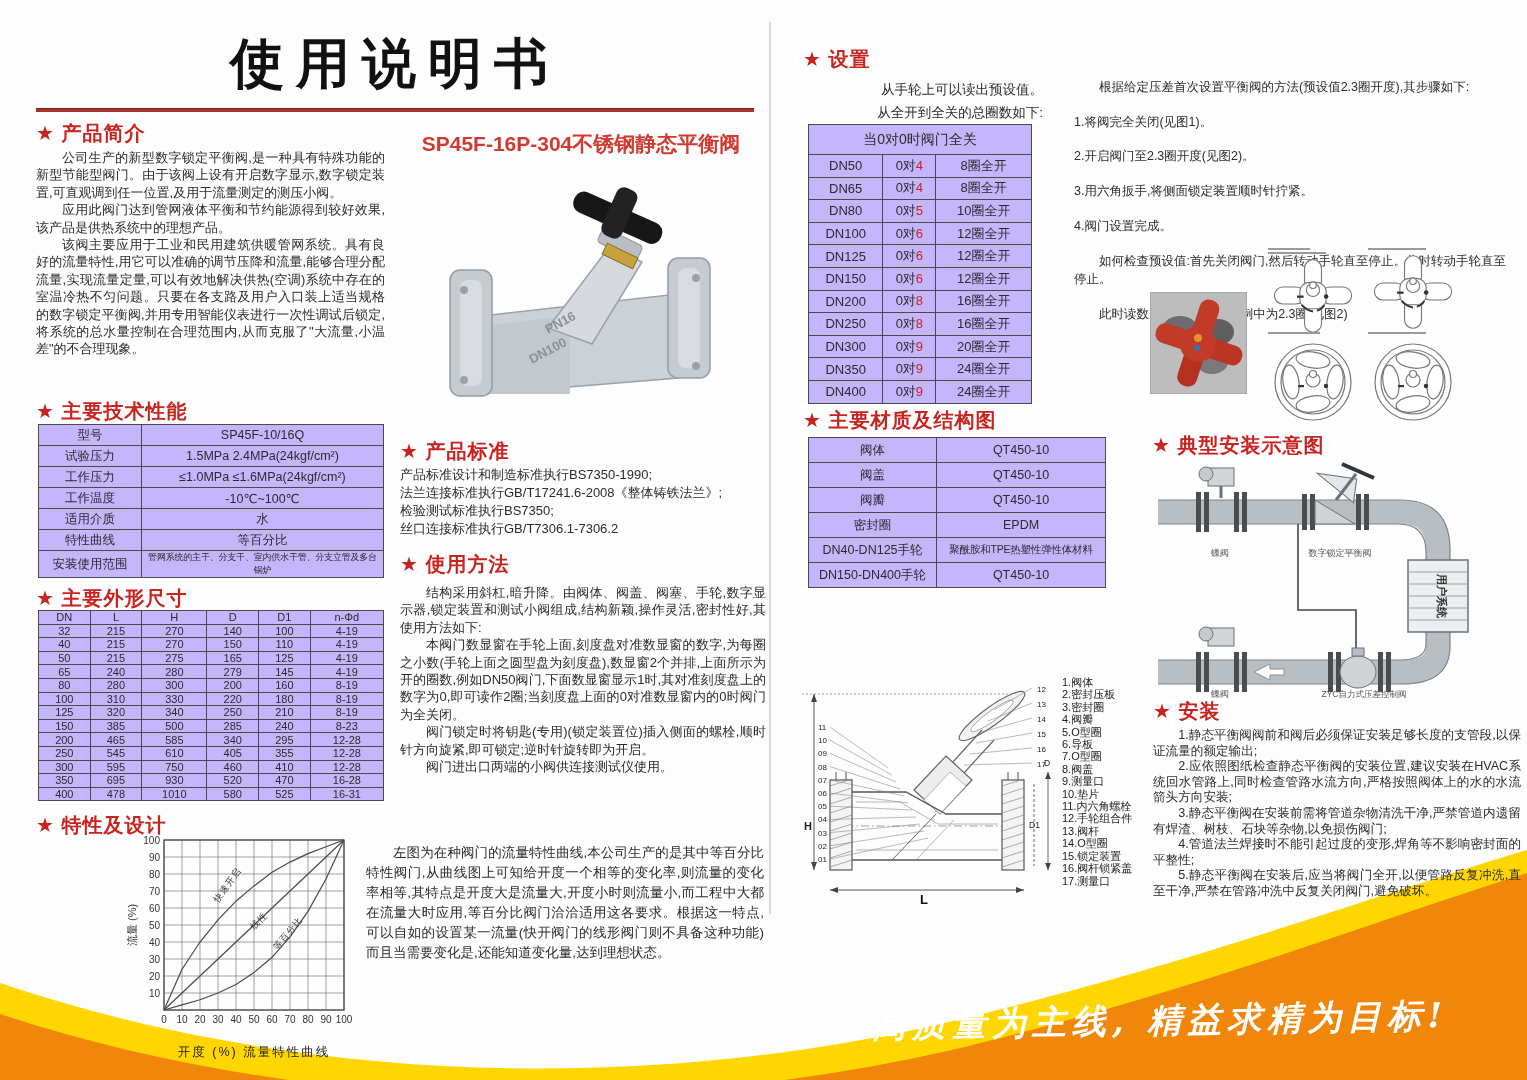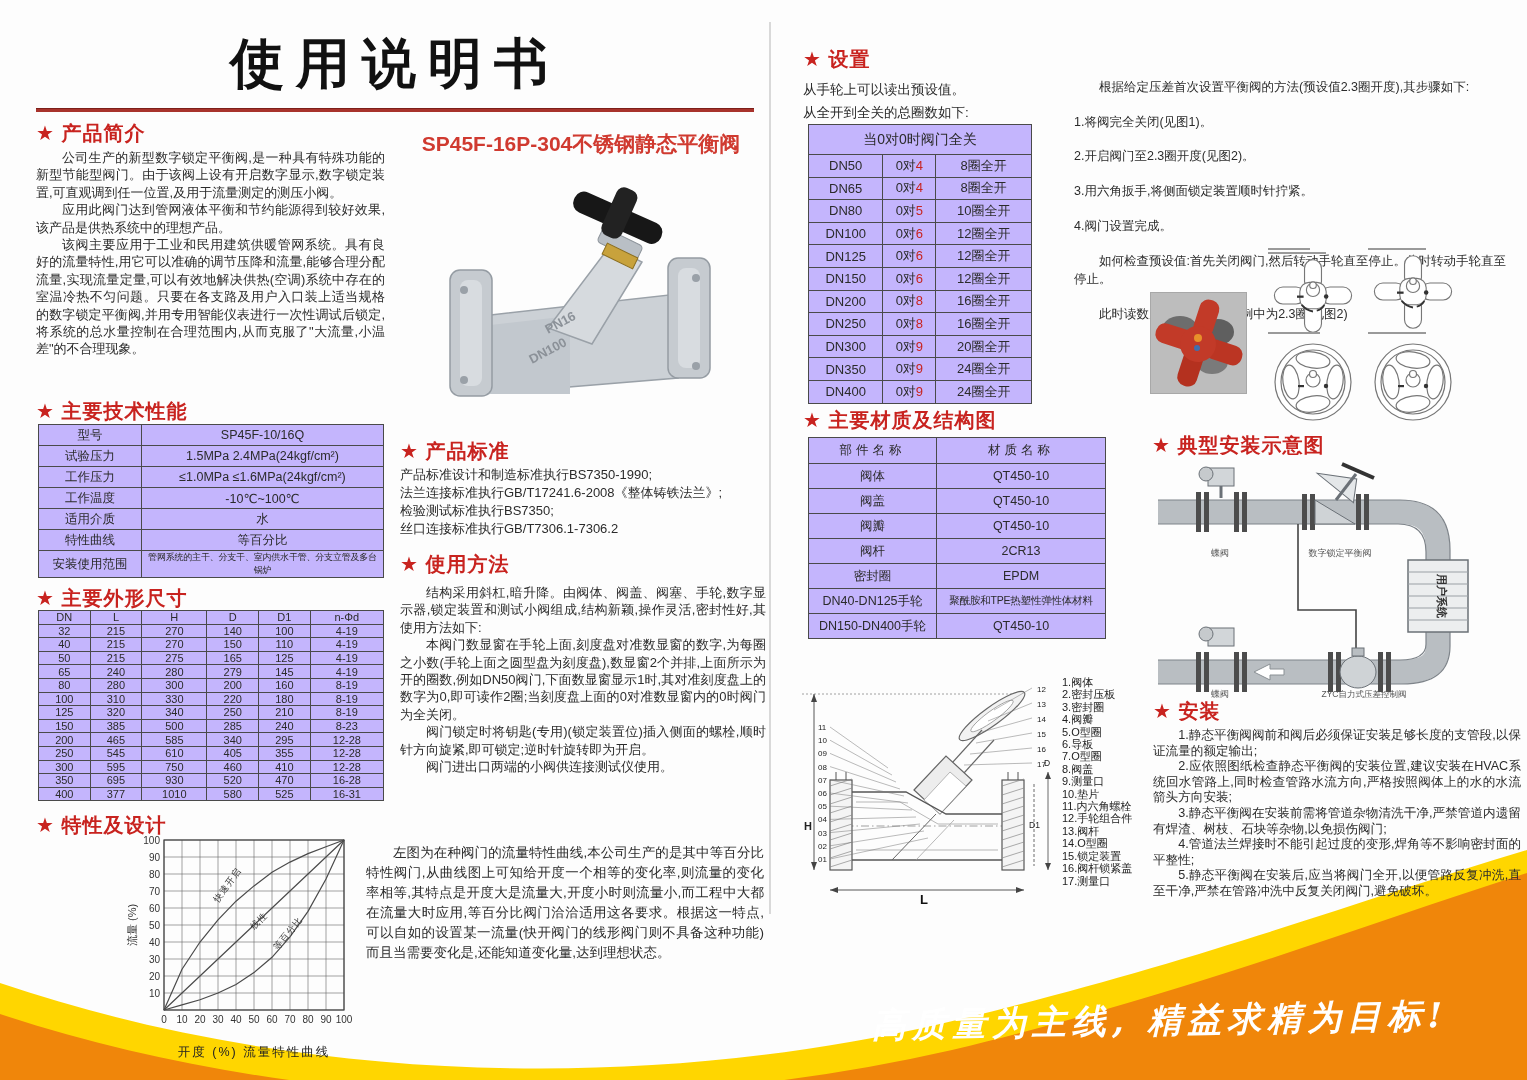--- a/index.html
+++ b/index.html
@@ -34,21 +34,21 @@
   #std-h{left:400px;top:438px;}
   #std-body{left:400px;top:466px;width:366px;font-size:13px;line-height:18px;}
   #std-body p{margin:0;text-indent:0;}
   #use-h{left:400px;top:551px;}
   #use-body{left:400px;top:584px;width:366px;font-size:13px;line-height:17.4px;text-align:justify;}
   #curve-note{left:366px;top:843px;width:398px;font-size:13.5px;line-height:20px;text-align:justify;}
   #curve-note p{margin:0;text-indent:2em;}
   
   #set-h{left:803px;top:46px;}
   #set-lines{left:803px;top:78px;width:240px;font-size:13.5px;line-height:23px;}
-  #set-lines p{margin:0;}
+  #set-lines p{margin:0;text-align:right;}
   #set-table{left:808px;top:124px;width:224px;font-size:13px;}
   #set-table td{height:21.6px;padding:0 2px;}
   #set-table td.cap{height:29px;font-size:14px;}
   #set-table .rd{color:#c8231f;}
   #steps{left:1058px;top:62px;width:464px;font-size:12.5px;line-height:18.7px;}
   #steps p{margin:16px;}
   #steps p.ind{text-indent:2em;}
   #mat-h{left:803px;top:407px;}
   #mat-table{left:808px;top:437px;width:298px;font-size:12.5px;}
   #mat-table td,#mat-table th{height:24px;padding:0 3px;}
@@ -229,21 +229,21 @@
         <tr>
           <td>350</td>
           <td>695</td>
           <td>930</td>
           <td>520</td>
           <td>470</td>
           <td>16-28</td>
         </tr>
         <tr>
           <td>400</td>
-          <td>377</td>
+          <td>478</td>
           <td>1010</td>
           <td>580</td>
           <td>525</td>
           <td>16-31</td>
         </tr>
       </tbody>
     </table>
 
   <div id="design-h" class="h2">★ 特性及设计</div>
   <svg id="flow-chart" class="abs" width="250" height="226" viewBox="0 0 250 226">
@@ -508,38 +508,30 @@
       </g>
       <rect x="30" y="49" width="6" height="2.2" fill="#333"></rect>
         <circle cx="58" cy="50" r="2.2" fill="#333"></circle>
     </svg>
   </div>
 
   <div id="mat-h" class="h2">★ 主要材质及结构图</div>
   <table id="mat-table" class="abs">
       <tbody>
         <tr>
-          <th>部件名称</th>
-          <th>材质名称</th>
-        </tr>
-        <tr>
           <td>阀体</td>
           <td>QT450-10</td>
         </tr>
         <tr>
           <td>阀盖</td>
           <td>QT450-10</td>
         </tr>
         <tr>
           <td>阀瓣</td>
           <td>QT450-10</td>
-        </tr>
-        <tr>
-          <td>阀杆</td>
-          <td>2CR13</td>
         </tr>
         <tr>
           <td>密封圈</td>
           <td>EPDM</td>
         </tr>
         <tr>
           <td>DN40-DN125手轮</td>
           <td class="sm">聚酰胺和TPE热塑性弹性体材料</td>
         </tr>
         <tr>

